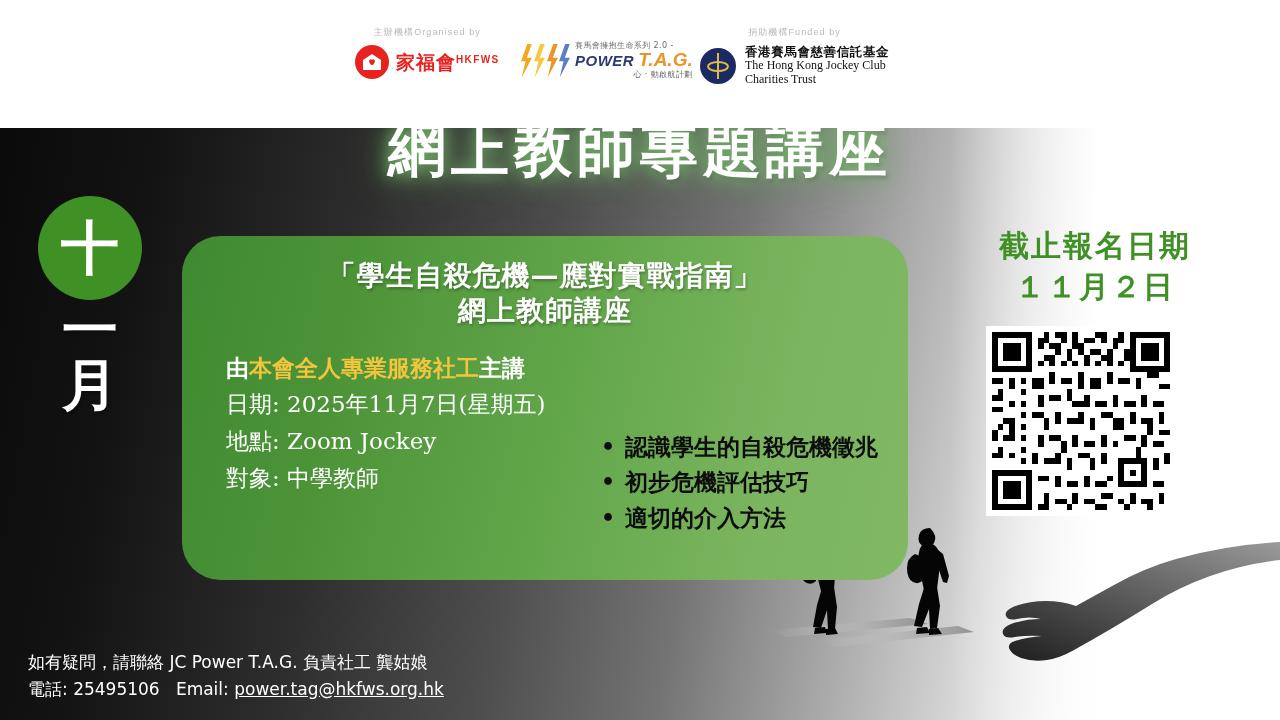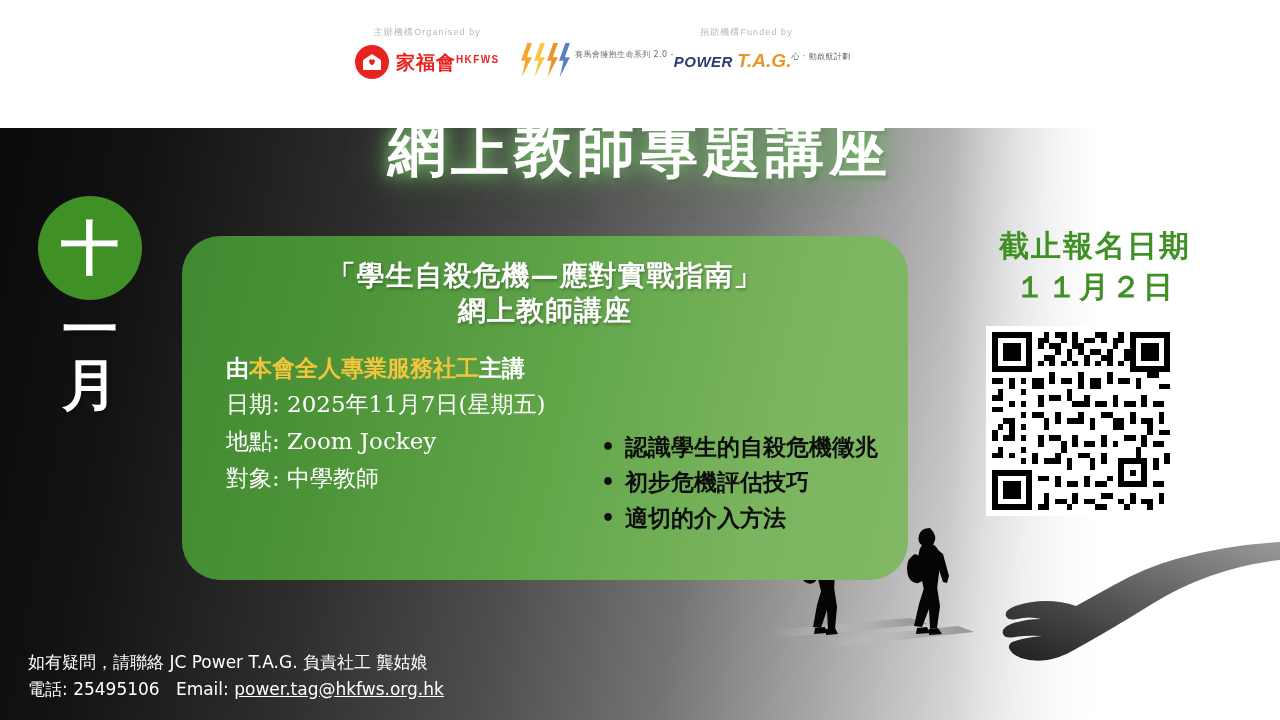--- a/index.html
+++ b/index.html
@@ -90,21 +90,21 @@
   }
   .bolt {
     position: absolute;
     width: 17px; height: 34px;
     clip-path: polygon(55% 0%, 18% 52%, 44% 52%, 22% 100%, 82% 42%, 52% 42%, 82% 0%);
   }
   .bolt.b1 { left: 0;  background: #f5a623; }
   .bolt.b2 { left: 13px; background: #f7c744; }
   .bolt.b3 { left: 26px; background: #e8962a; }
   .bolt.b4 { left: 38px; background: #5b7fc7; }
-  .ptag-words { display: flex; flex-direction: row; line-height: 1; }
+  .ptag-words { display: flex; flex-direction: column; line-height: 1; }
   .ptag-top {
     font-family: "DejaVu Sans", sans-serif;
     font-size: 8px; color: #6b6b6b; letter-spacing: .4px;
   }
   .ptag-main { display: flex; align-items: baseline; }
   .ptag-power {
     font-size: 15px; font-weight: bold; font-style: italic;
     color: #2b3a72; letter-spacing: .5px;
   }
   .ptag-tag {
@@ -347,20 +347,28 @@
             <span class="ptag-power">POWER</span>
             <span class="ptag-tag">T.A.G.</span>
           </span>
           <span class="ptag-bot">心 · 動啟航計劃</span>
         </div>
       </div>
     </div>
 
     <div class="logo-group" id="funder-group">
       <div class="logo-caption">捐助機構Funded by</div>
+      <div class="logo-row">
+        <div class="jc-mark"></div>
+        <div class="jc-words">
+          <span class="jc-cn">香港賽馬會慈善信託基金</span>
+          <span class="jc-en">The Hong Kong Jockey Club</span>
+          <span class="jc-en">Charities Trust</span>
+        </div>
+      </div>
     </div>
   </div>
 
   <div class="body-bg"></div>
   <div class="body-bg-white"></div>
 
   <div class="main-title">網上教師專題講座</div>
 
   <div class="month-badge">
     <div class="month-circle">

